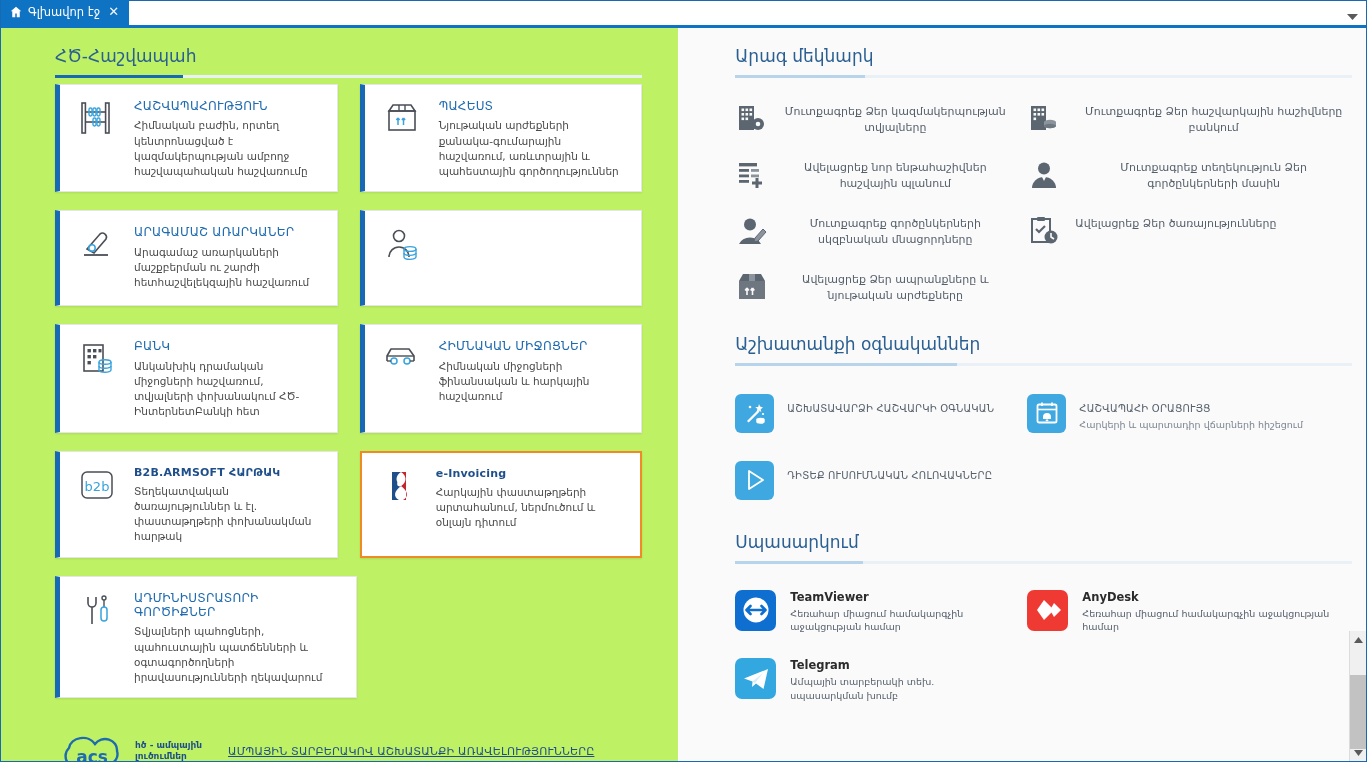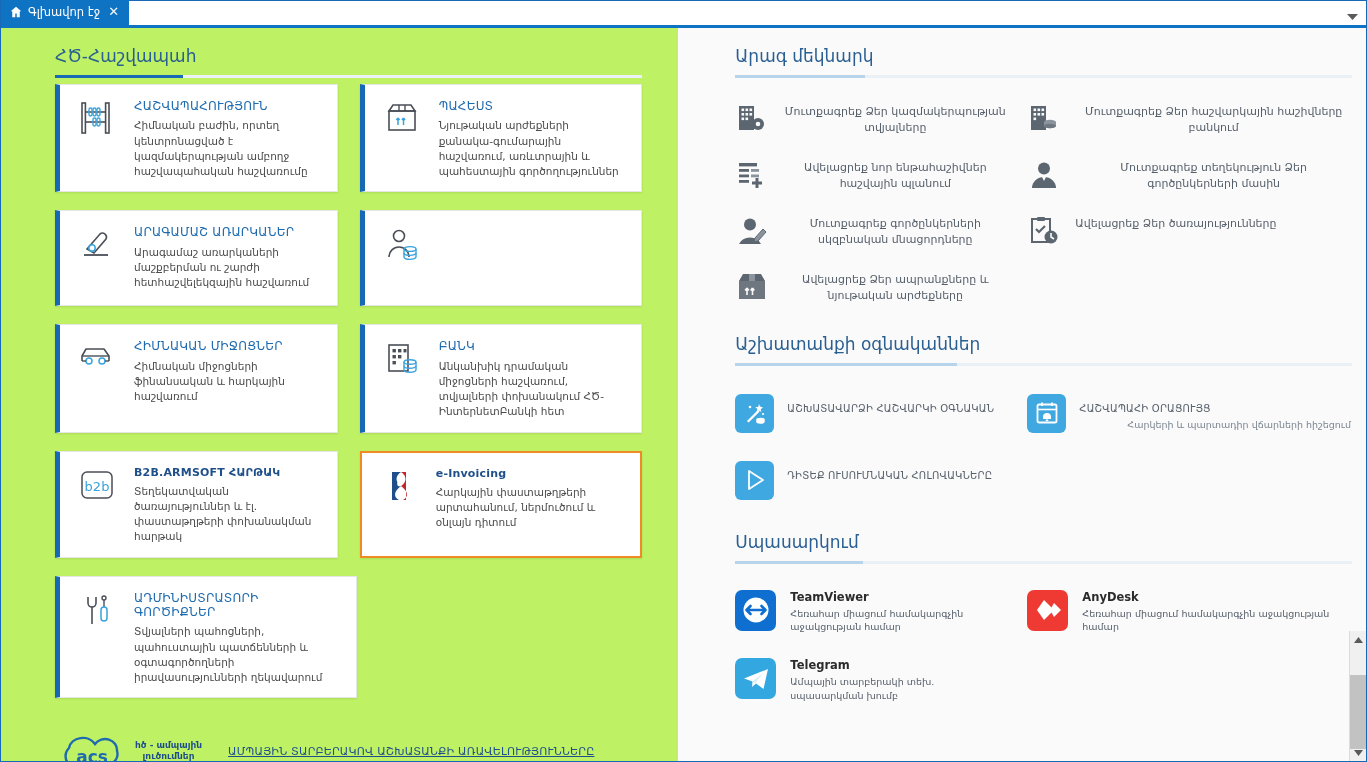--- a/index.html
+++ b/index.html
@@ -130,21 +130,21 @@
     line-height: 1.45;
   }
 
   
   .footer {
     display: flex; align-items: center; gap: 26px;
     padding: 14px 0 0 0;
   }
   .acs-logo { display: flex; align-items: center; gap: 6px; }
   .acs-tagline {
-    font-size: 9px; color: #1f4f8b; line-height: 1.25; font-weight: bold; text-align: center;
+    font-size: 9px; color: #1f4f8b; line-height: 1.25; font-weight: bold;
   }
   .footer-link {
     font-size: 11px; color: #1f4f8b;
     text-decoration: underline;
     letter-spacing: .2px;
     cursor: pointer;
   }
 
   
   .rp-inner { padding: 0 14px 0 56px; }
@@ -171,21 +171,21 @@
     padding: 14px 0 14px 0;
     cursor: pointer;
   }
   .as-icon {
     width: 39px; height: 39px; flex: 0 0 39px;
     background: #40a8e0; border-radius: 6px;
     display: flex; align-items: center; justify-content: center;
   }
   .as-text { padding-top: 3px; }
   .as-title { font-size: 10px; color: #56606b; line-height: 1.45; letter-spacing: .2px; }
-  .as-sub { font-size: 9.5px; color: #7b8590; line-height: 1.45; margin-top: 2px; margin-left: 48px; }
+  .as-sub { font-size: 9.5px; color: #7b8590; line-height: 1.45; margin-top: 2px; }
 
   .sv-item { display: flex; align-items: flex-start; gap: 14px; padding: 12px 0; cursor: pointer; }
   .sv-icon { width: 41px; height: 41px; flex: 0 0 41px; border-radius: 7px; display:flex; align-items:center; justify-content:center; }
   .sv-title { font-size: 11.5px; font-weight: bold; color: #2b2b2b; margin-bottom: 3px; }
   .sv-sub { font-size: 9.5px; color: #56606b; line-height: 1.45; }
 
   
   .vscroll {
     position: absolute; right: 0; top: 603px; bottom: 0; width: 17px;
     background: #f0f0f0; border-left: 1px solid #dcdcdc;
@@ -296,55 +296,55 @@
                   <path d="M19 22 v4 a6 2.4 0 0 0 12 0 v-4" fill="none" stroke="#39a3dd" stroke-width="1.4"></path>
                   <path d="M19 26 v4 a6 2.4 0 0 0 12 0 v-4" fill="none" stroke="#39a3dd" stroke-width="1.4"></path>
                 </svg>
               </div>
             </div>
           </div>
 
           <div class="card-row">
             <div class="card">
               <div class="card-icon">
-                <svg width="38" height="30" viewBox="0 0 38 30">
-                  <path d="M4 20 v-5 l4-7 h18 l5 7 v5" fill="none" stroke="#4a4f57" stroke-width="1.6" stroke-linejoin="round"></path>
-                  <line x1="4" y1="15" x2="31" y2="15" stroke="#4a4f57" stroke-width="1.4"></line>
-                  <circle cx="11" cy="20" r="3" fill="none" stroke="#39a3dd" stroke-width="1.5"></circle>
-                  <circle cx="24" cy="20" r="3" fill="none" stroke="#39a3dd" stroke-width="1.5"></circle>
-                  <line x1="4" y1="20" x2="8" y2="20" stroke="#4a4f57" stroke-width="1.4"></line>
-                  <line x1="27" y1="20" x2="31" y2="20" stroke="#4a4f57" stroke-width="1.4"></line>
-                </svg>
-              </div>
-              <div class="card-text">
-                <div class="card-title">ՀԻՄՆԱԿԱՆ ՄԻՋՈՑՆԵՐ</div>
-                <div class="card-desc">Հիմնական միջոցների ֆինանսական և հարկային հաշվառում</div>
-              </div>
-            </div>
-
-            <div class="card">
-              <div class="card-icon">
                 <svg width="34" height="34" viewBox="0 0 34 34">
                   <rect x="4" y="4" width="19" height="26" fill="none" stroke="#4a4f57" stroke-width="1.6"></rect>
                   <rect x="7.5" y="8" width="3.4" height="3.4" fill="#4a4f57"></rect>
                   <rect x="13" y="8" width="3.4" height="3.4" fill="#4a4f57"></rect>
                   <rect x="18.5" y="8" width="3" height="3.4" fill="#4a4f57"></rect>
                   <rect x="7.5" y="14" width="3.4" height="3.4" fill="#4a4f57"></rect>
                   <rect x="13" y="14" width="3.4" height="3.4" fill="#4a4f57"></rect>
                   <rect x="7.5" y="20" width="3.4" height="3.4" fill="#4a4f57"></rect>
                   <ellipse cx="25" cy="21" rx="6" ry="2.3" fill="none" stroke="#39a3dd" stroke-width="1.4"></ellipse>
                   <path d="M19 21 v4 a6 2.3 0 0 0 12 0 v-4" fill="none" stroke="#39a3dd" stroke-width="1.4"></path>
                   <path d="M19 25 v4 a6 2.3 0 0 0 12 0 v-4" fill="none" stroke="#39a3dd" stroke-width="1.4"></path>
                 </svg>
               </div>
               <div class="card-text">
                 <div class="card-title">ԲԱՆԿ</div>
                 <div class="card-desc">Անկանխիկ դրամական միջոցների հաշվառում, տվյալների փոխանակում ՀԾ-ԻնտերնետԲանկի հետ</div>
               </div>
             </div>
+
+            <div class="card">
+              <div class="card-icon">
+                <svg width="38" height="30" viewBox="0 0 38 30">
+                  <path d="M4 20 v-5 l4-7 h18 l5 7 v5" fill="none" stroke="#4a4f57" stroke-width="1.6" stroke-linejoin="round"></path>
+                  <line x1="4" y1="15" x2="31" y2="15" stroke="#4a4f57" stroke-width="1.4"></line>
+                  <circle cx="11" cy="20" r="3" fill="none" stroke="#39a3dd" stroke-width="1.5"></circle>
+                  <circle cx="24" cy="20" r="3" fill="none" stroke="#39a3dd" stroke-width="1.5"></circle>
+                  <line x1="4" y1="20" x2="8" y2="20" stroke="#4a4f57" stroke-width="1.4"></line>
+                  <line x1="27" y1="20" x2="31" y2="20" stroke="#4a4f57" stroke-width="1.4"></line>
+                </svg>
+              </div>
+              <div class="card-text">
+                <div class="card-title">ՀԻՄՆԱԿԱՆ ՄԻՋՈՑՆԵՐ</div>
+                <div class="card-desc">Հիմնական միջոցների ֆինանսական և հարկային հաշվառում</div>
+              </div>
+            </div>
           </div>
 
           <div class="card-row">
             <div class="card">
               <div class="card-icon">
                 <svg width="36" height="34" viewBox="0 0 36 34">
                   <rect x="3" y="4" width="30" height="26" rx="5" fill="none" stroke="#4a4f57" stroke-width="1.5"></rect>
                   <text x="18" y="23" font-family="DejaVu Sans, sans-serif" font-size="13" fill="#39a3dd" text-anchor="middle">b2b</text>
                 </svg>
               </div>

